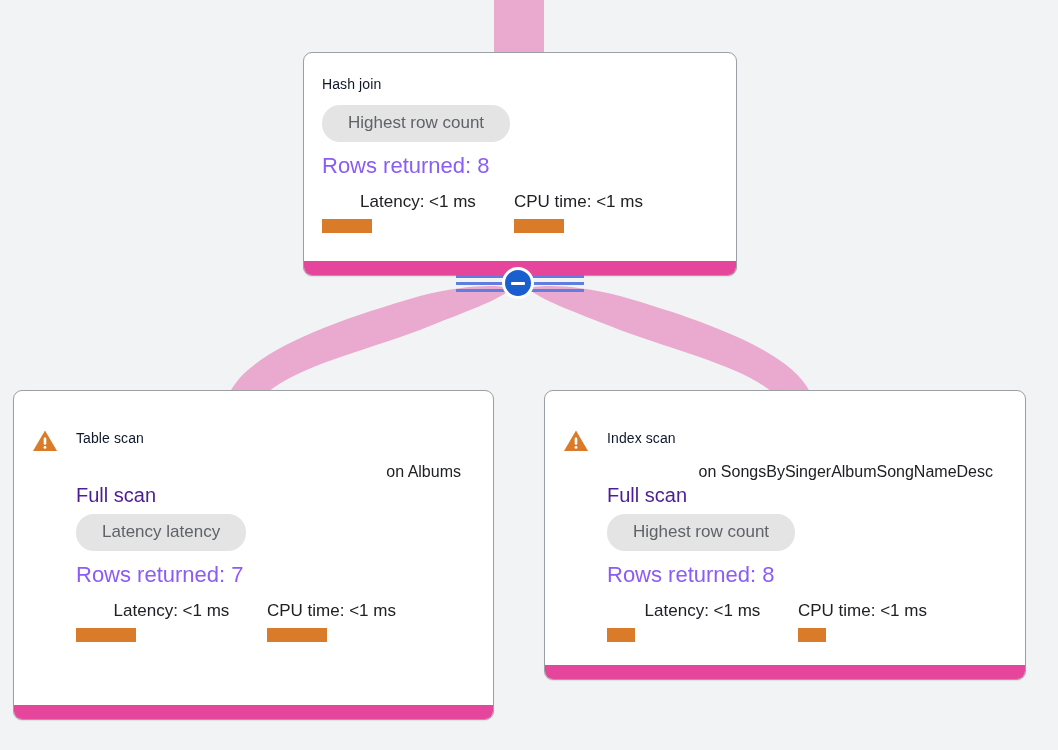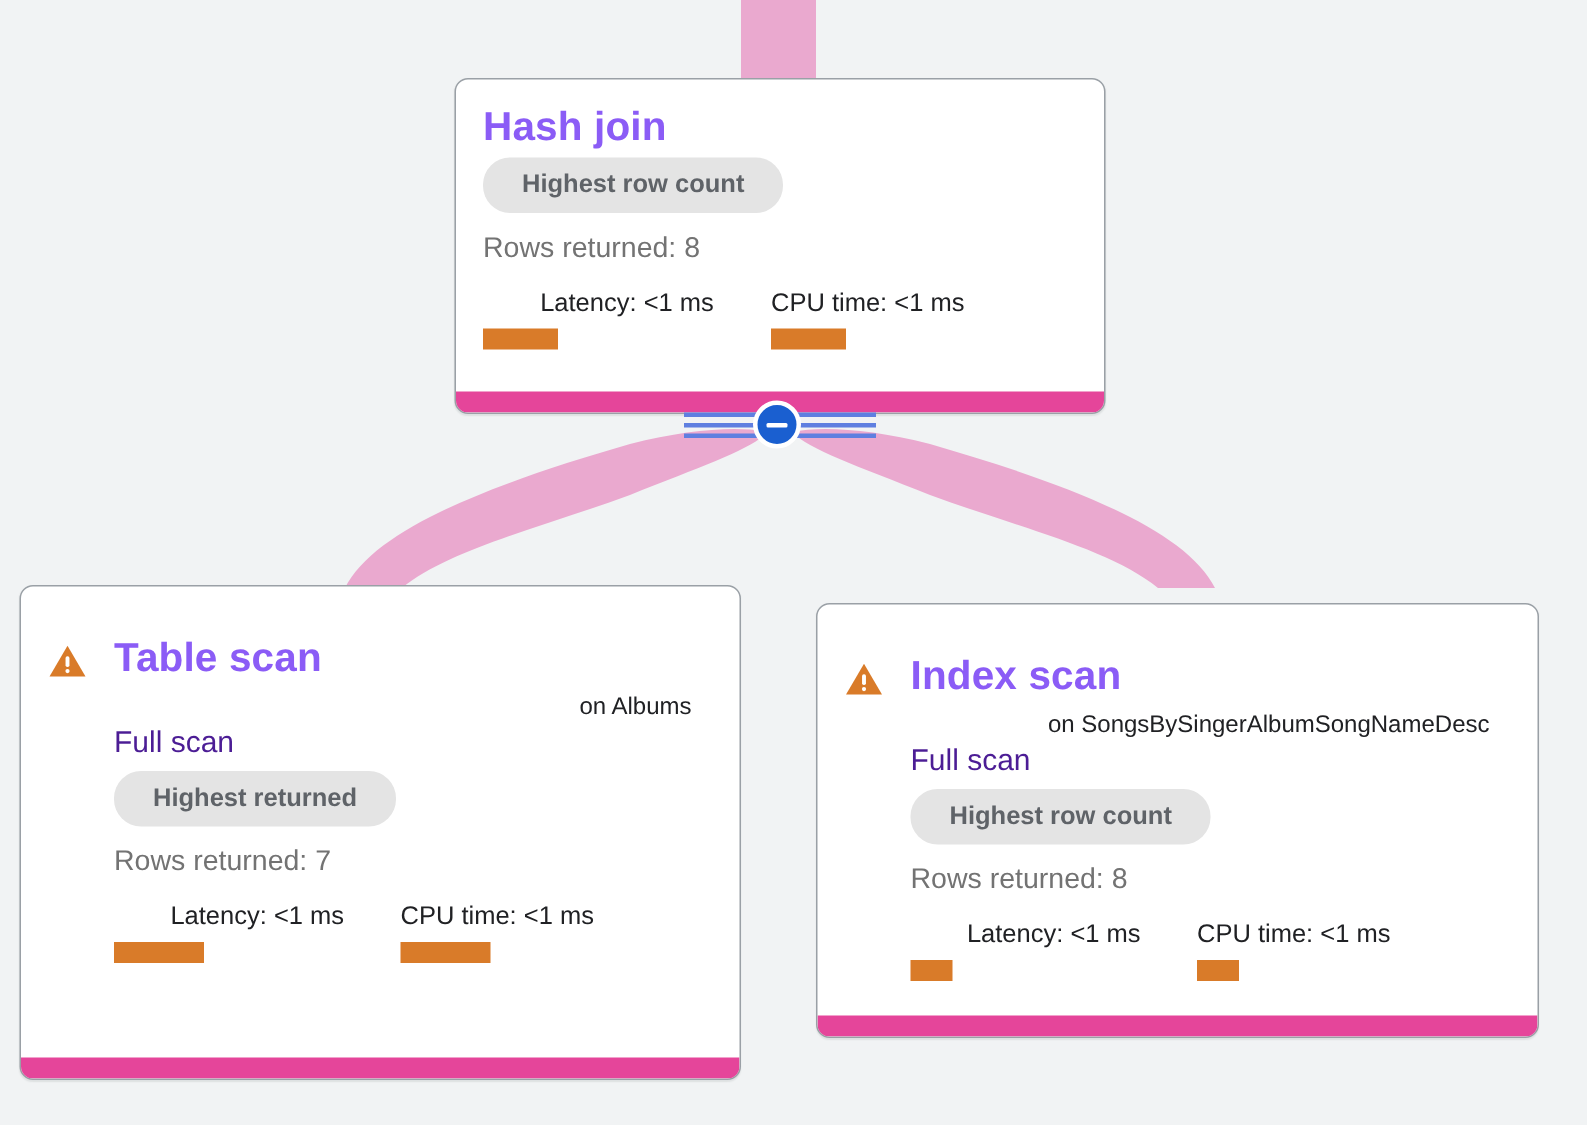--- a/index.html
+++ b/index.html
@@ -60,24 +60,24 @@
     display: flex;
     justify-content: center;
   }
   .card-content-col {
     flex: 1 1 auto;
     padding-top: 16px;
     padding-right: 14px;
   }
 
   .node-title {
-    font-size: 27px;
+    font-size: 14px;
     line-height: 26px;
-    color: #8b5cf6;
-    font-weight: 700;
+    color: #0f172a;
+    font-weight: 400;
     letter-spacing: 0.1px;
     white-space: nowrap;
   }
   .node-subtitle {
     font-size: 16px;
     line-height: 22px;
     color: #202124;
     margin-top: 10px;
     white-space: nowrap;
     text-align: right;
@@ -85,38 +85,37 @@
   .node-subtitle-2 {
     font-size: 20px;
     line-height: 22px;
     color: #4c1d95;
     margin-top: 1px;
     white-space: nowrap;
   }
 
   .badge-list {
     margin-top: 8px;
-    font-weight: bold;
   }
   .badge {
     display: inline-block;
     background: #e4e4e4;
     color: #5f6368;
     border-radius: 18px;
     font-size: 17px;
     line-height: 20px;
     padding: 8px 26px 9px 26px;
     margin-bottom: 6px;
     white-space: nowrap;
   }
 
   .rows-returned {
-    font-size: 19px;
+    font-size: 22px;
     line-height: 22px;
-    color: #737373;
+    color: #8b5cf6;
     margin-top: 7px;
     white-space: nowrap;
   }
 
   .metrics-row {
     display: flex;
     flex-direction: row;
     margin-top: 14px;
   }
   .metric {
@@ -272,39 +271,39 @@
           <path d="M13 1.5 L25 22 L1 22 Z" fill="#d97b29"></path>
           <rect x="11.7" y="8.5" width="2.6" height="7.2" rx="1.2" fill="#ffffff"></rect>
           <circle cx="13" cy="18.4" r="1.4" fill="#ffffff"></circle>
         </svg>
       </div>
       <div class="card-content-col">
         <div class="node-title">Table scan</div>
         <div class="node-subtitle">on Albums</div>
         <div class="node-subtitle-2">Full scan</div>
         <div class="badge-list">
-          <span class="badge">Highest returned</span><br>
+          <span class="badge">Latency latency</span><br>
         </div>
         <div class="rows-returned">Rows returned: 7</div>
         <div class="metrics-row">
           <div class="metric" style="width:191px;">
             <div class="metric-label">Latency: &lt;1 ms</div>
             <div class="metric-bar" style="width:60px;"></div>
           </div>
           <div class="metric">
             <div class="metric-label">CPU time: &lt;1 ms</div>
             <div class="metric-bar" style="width:60px;"></div>
           </div>
         </div>
       </div>
     </div>
     <div class="card-footer-bar"></div>
   </div>
 
-  <div class="node-card" id="card-index-scan" style="left:544px; top:390px; width:482px; height:290px;margin-top:12px;">
+  <div class="node-card" id="card-index-scan" style="left:544px; top:390px; width:482px; height:290px;">
     <div class="card-body with-icon">
       <div class="warn-slot">
         <svg class="warn-icon" viewBox="0 0 26 24" aria-hidden="true">
           <path d="M13 1.5 L25 22 L1 22 Z" fill="#d97b29"></path>
           <rect x="11.7" y="8.5" width="2.6" height="7.2" rx="1.2" fill="#ffffff"></rect>
           <circle cx="13" cy="18.4" r="1.4" fill="#ffffff"></circle>
         </svg>
       </div>
       <div class="card-content-col">
         <div class="node-title">Index scan</div>

